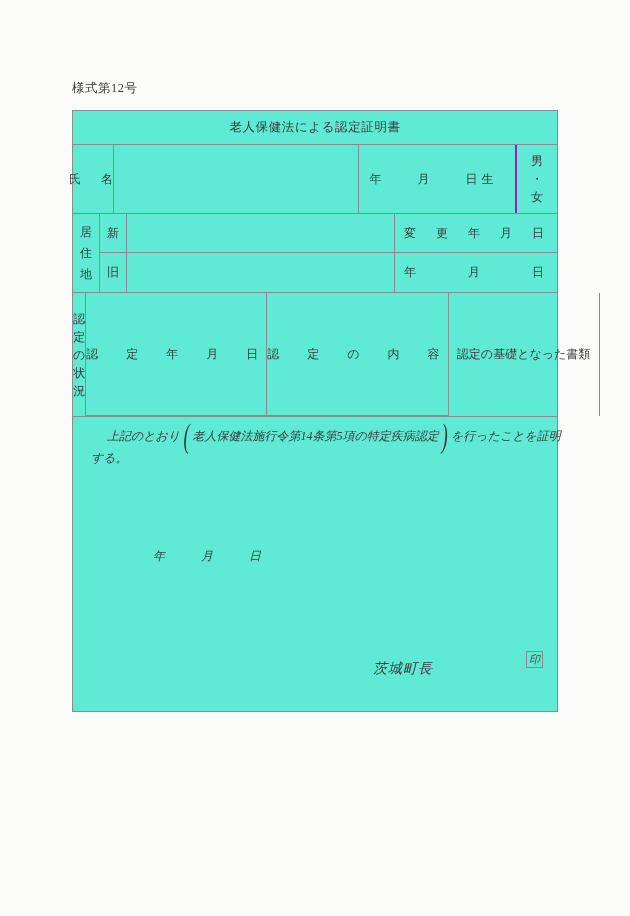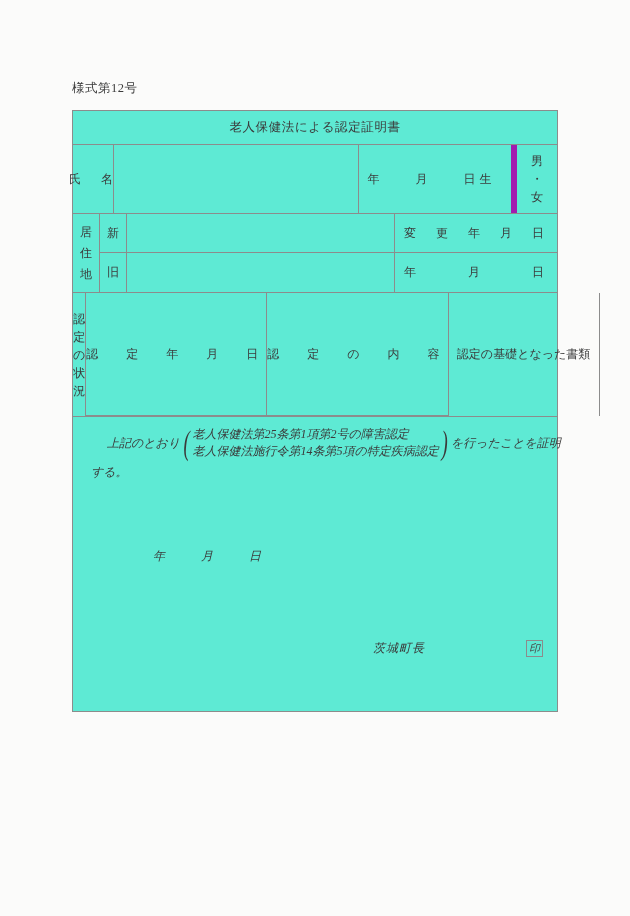--- a/index.html
+++ b/index.html
@@ -89,21 +89,21 @@
     align-items: center;
     justify-content: center;
   }
   .name-value {
     flex: 0 0 245px;
     border-right: 1px solid #8c8c8c;
     box-sizing: border-box;
   }
   .birth-cell {
     flex: 1 1 auto;
-    border-right: 6px solid #a21caf;
+    border-right: 2px solid #a21caf;
     box-sizing: border-box;
     display: flex;
     align-items: center;
     justify-content: center;
     padding-right: 7px;
   }
   .gender-cell {
     flex: 0 0 40px;
     box-sizing: border-box;
     display: flex;
@@ -286,23 +286,24 @@
   .signer-row {
     position: absolute;
     left: 300px;
     top: 238px;
     width: 170px;
     display: flex;
     align-items: center;
     justify-content: space-between;
   }
   .signer-name {
-    font-size: 12px;
+    font-size: 14px;
     letter-spacing: 1px;
     white-space: nowrap;
+    margin-top: 20px;
   }
   .seal-box {
     width: 17px;
     height: 17px;
     border: 1px solid #8c8c8c;
     box-sizing: border-box;
     display: flex;
     align-items: center;
     justify-content: center;
     font-size: 11px;
@@ -396,21 +397,20 @@
     </div>
 
     <div class="statement-area">
 
       <div class="statement">
         <div class="stmt-line1">
           <span class="stmt-lead">上記のとおり</span>
           <span class="brace-group">
             <span class="brace">(</span>
             <span class="brace-lines">
-              <span>老人保健法第25条第1項第2号の障害認定</span>
               <span>老人保健法施行令第14条第5項の特定疾病認定</span>
             </span>
             <span class="brace">)</span>
           </span>
           <span>を行ったことを証明</span>
         </div>
         <div class="stmt-line2">する。</div>
       </div>
 
       <div class="sign-date">年　　　月　　　日</div>

